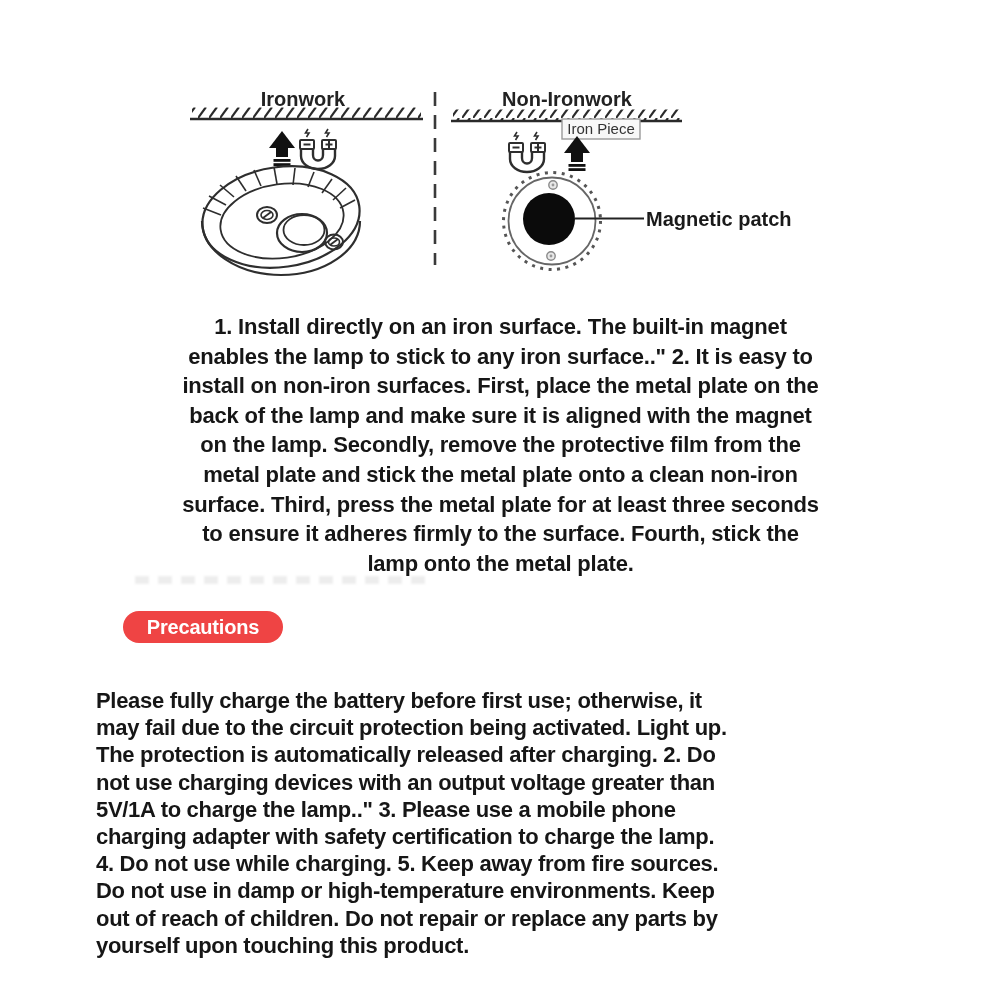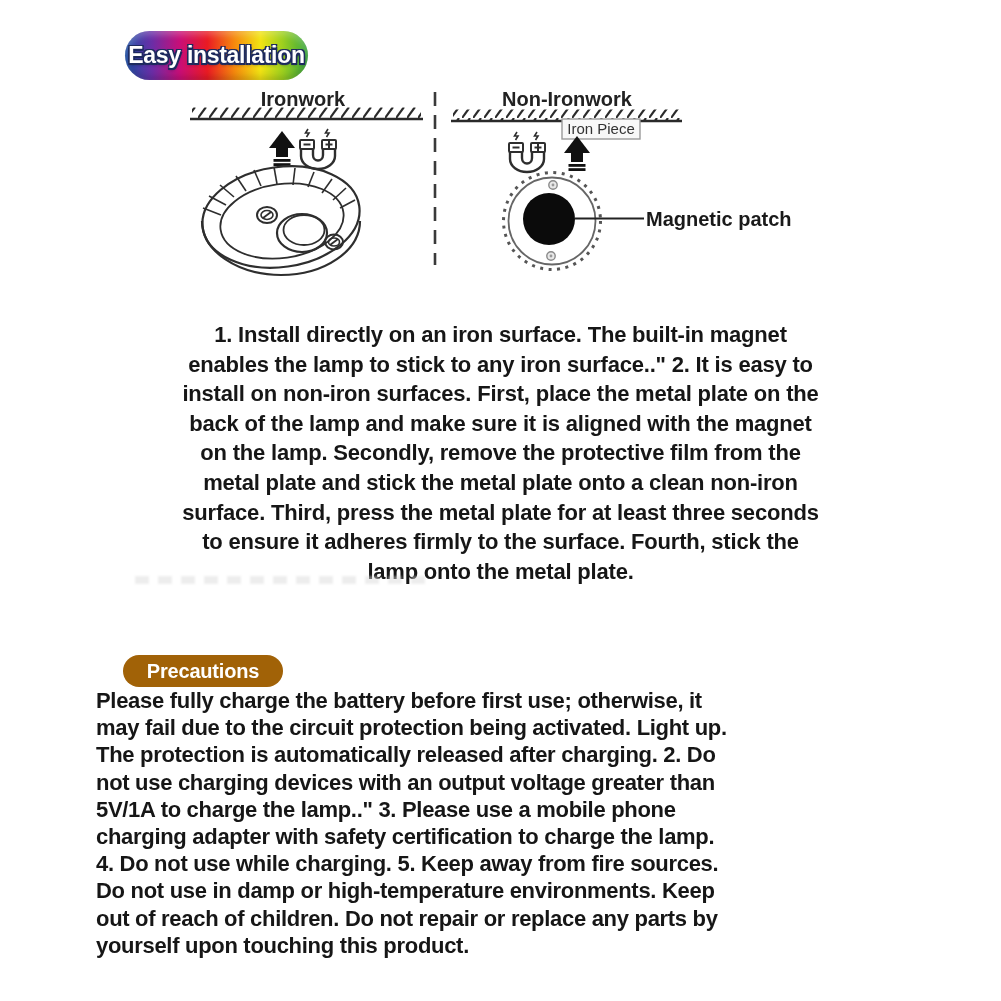--- a/index.html
+++ b/index.html
@@ -13,52 +13,49 @@
     background:linear-gradient(90deg,#1b50a8 0%,#6c2da6 15%,#c90e77 30%,#ea1b23 45%,
       #f58a0d 60%,#f2e313 74%,#9ed01e 86%,#35a63d 100%);
     box-shadow:inset 0 4px 6px rgba(255,255,255,0.25), inset 0 -4px 6px rgba(0,0,0,0.15);
   }
   .badge-rainbow span {
     color:#ffffff; font-weight:700; font-size:23px; letter-spacing:-0.3px;
     text-shadow:-1.5px -1.5px 0 #1d2a5e, 1.5px -1.5px 0 #1d2a5e,
       -1.5px 1.5px 0 #1d2a5e, 1.5px 1.5px 0 #1d2a5e, 0 2px 3px rgba(10,20,60,0.55);
   }
   .badge-red {
-    left:123px; top:655px; width:160px; height:32px; border-radius:17px; background:#a16207;
+    left:123px; top:611px; width:160px; height:32px; border-radius:17px; background:#ef4444;
   }
   .badge-red span { color:#ffffff; font-weight:700; font-size:20px; letter-spacing:-0.2px; }
   .diagram { position:absolute; left:0; top:85px; font-family:"Liberation Sans", sans-serif; }
   .sec-title { font-size:20px; font-weight:700; fill:#222222; text-anchor:middle; }
   .small-label { font-size:15px; font-weight:400; fill:#333333; text-anchor:middle; }
   .callout-label { font-size:20px; font-weight:700; fill:#1a1a1a; }
   .ink { stroke:#2e2e2e; fill:none; }
   .install-text {
-    position:absolute; left:0; right:0; top:312px; margin:8px; text-align:center;
+    position:absolute; left:0; right:0; top:312px; margin:0; text-align:center;
     font-weight:700; font-size:22px; line-height:29.6px; letter-spacing:-0.2px;
     color:#161616; white-space:pre-line;
   }
   .precautions-text {
     position:absolute; left:96px; top:687px; margin:0; text-align:left;
     font-weight:700; font-size:22px; line-height:27.2px; letter-spacing:-0.3px;
     color:#161616; white-space:pre-line;
   }
   .watermark {
     position:absolute; left:135px; top:576px; width:290px; height:8px; opacity:0.45;
     background:repeating-linear-gradient(90deg,#d9d9d9 0 14px, transparent 14px 23px);
     filter:blur(1px);
   }
 </style>
 </head>
 <body>
 
 <div class="canvas">
 
-  <div class="badge badge-rainbow">
-    <span>Easy installation</span>
-  </div>
 
   <svg class="diagram" width="1001" height="210" viewBox="0 0 1001 210">
     <defs>
       <pattern id="hatch" patternUnits="userSpaceOnUse" width="11" height="11">
         <line x1="0" y1="11" x2="8" y2="0" stroke="#2a2a2a" stroke-width="2.2"></line>
       </pattern>
     </defs>
 
     <g>
       <text class="sec-title" x="303" y="21">Ironwork</text>

